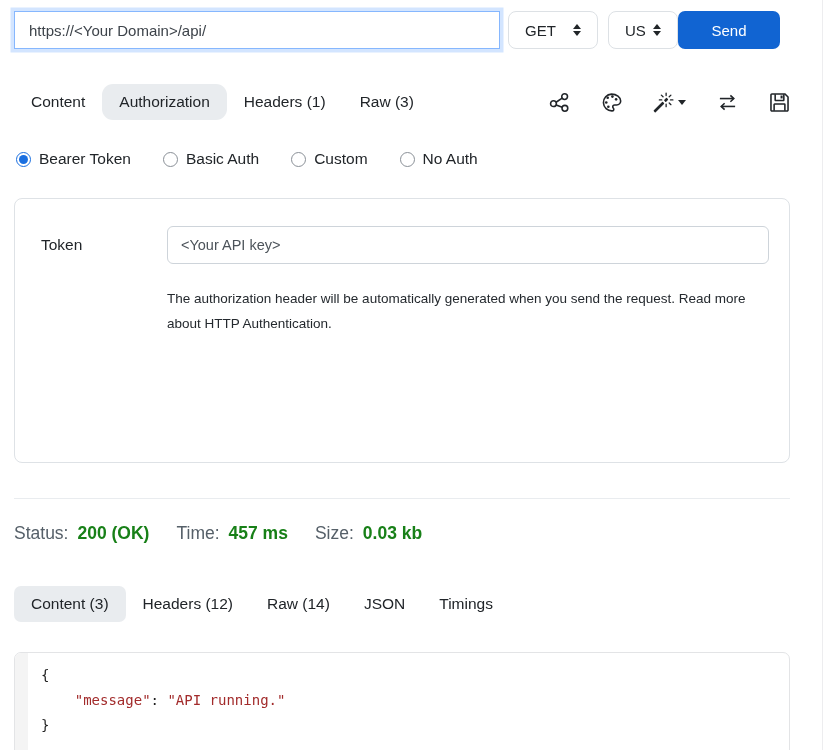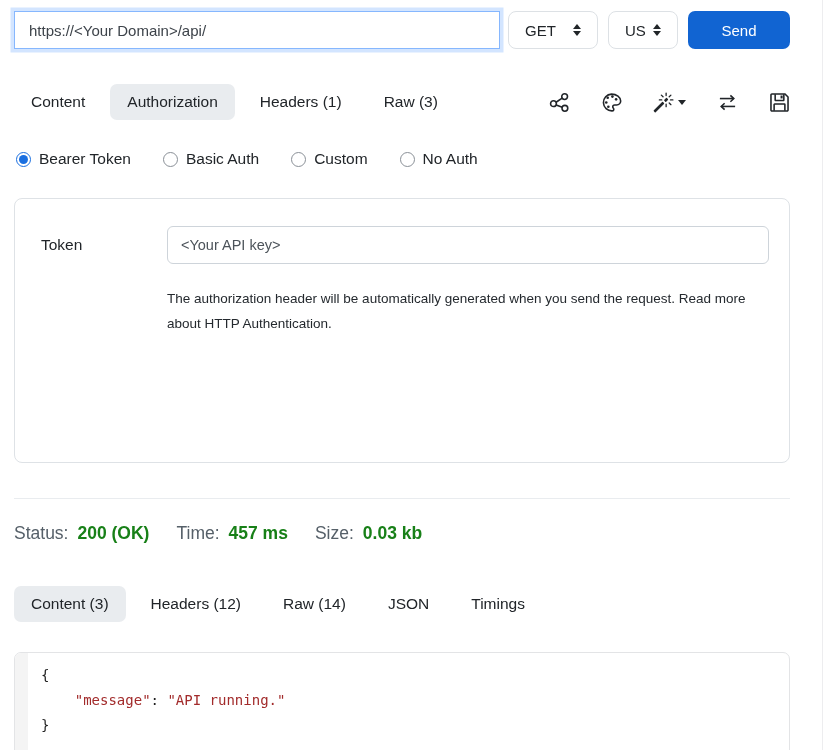--- a/index.html
+++ b/index.html
@@ -23,30 +23,30 @@
     display:flex; align-items:center; justify-content:space-between;
     padding:0 16px; font-size:15px; color:#212529; cursor:pointer;
   }
   .sel-method { width:90px; margin-left:8px; }
   .sel-region { width:70px; margin-left:10px; }
   .updown { display:flex; flex-direction:column; gap:2px; }
   .updown i { display:block; width:0; height:0; border-left:4px solid transparent; border-right:4px solid transparent; }
   .updown .up { border-bottom:5px solid #212529; }
   .updown .dn { border-top:5px solid #212529; }
   .send-btn {
-    width:102px; height:38px; margin-left:10px; border:none; border-radius:7px;
+    width:102px; height:38px; border:none; border-radius:7px;
     background:#1164d2; color:#fff; font-size:15px; cursor:pointer;
     font-family:"Liberation Sans", sans-serif;
   }
 
   
   .tabs-row { position:absolute; left:14px; top:84px; width:776px; display:flex; align-items:center; }
   .tab { padding:9px 17px; font-size:15.5px; border-radius:7px; color:#212529; cursor:pointer; white-space:nowrap; }
   .tab.active { background:#e9ecef; }
-  .tab + .tab { margin-left:8px; }
+  .tab + .tab { margin-left:0;border-radius:11px; }
 
   .icon-group { margin-left:auto; display:flex; align-items:center; gap:31px; }
   .icon-btn { display:flex; align-items:center; cursor:pointer; }
   .icon-btn svg { display:block; }
   .caret-down { width:0; height:0; border-left:4px solid transparent; border-right:4px solid transparent; border-top:5px solid #212529; margin-left:4px; }
 
   
   .radio-row { position:absolute; left:16px; top:150px; display:flex; align-items:center; gap:32px; font-size:15.5px; }
   .radio-opt { display:flex; align-items:center; cursor:pointer; }
   .radio { width:15px; height:15px; border-radius:50%; border:1px solid #8a9097; margin-right:8px; position:relative; background:#fff; }

